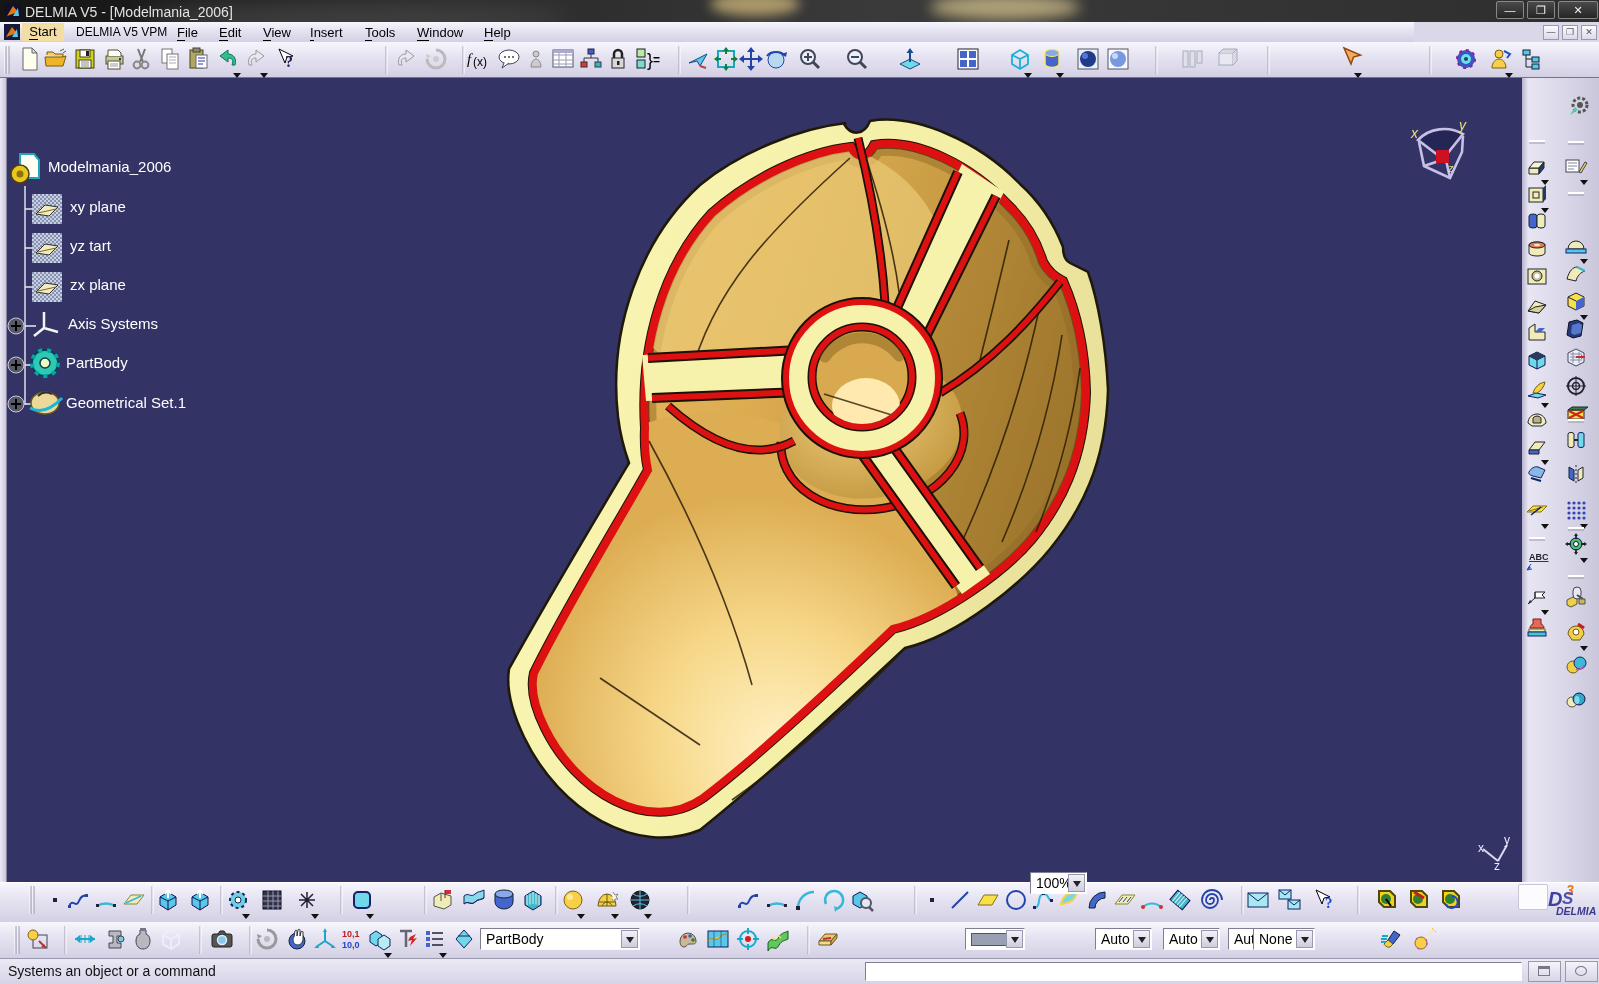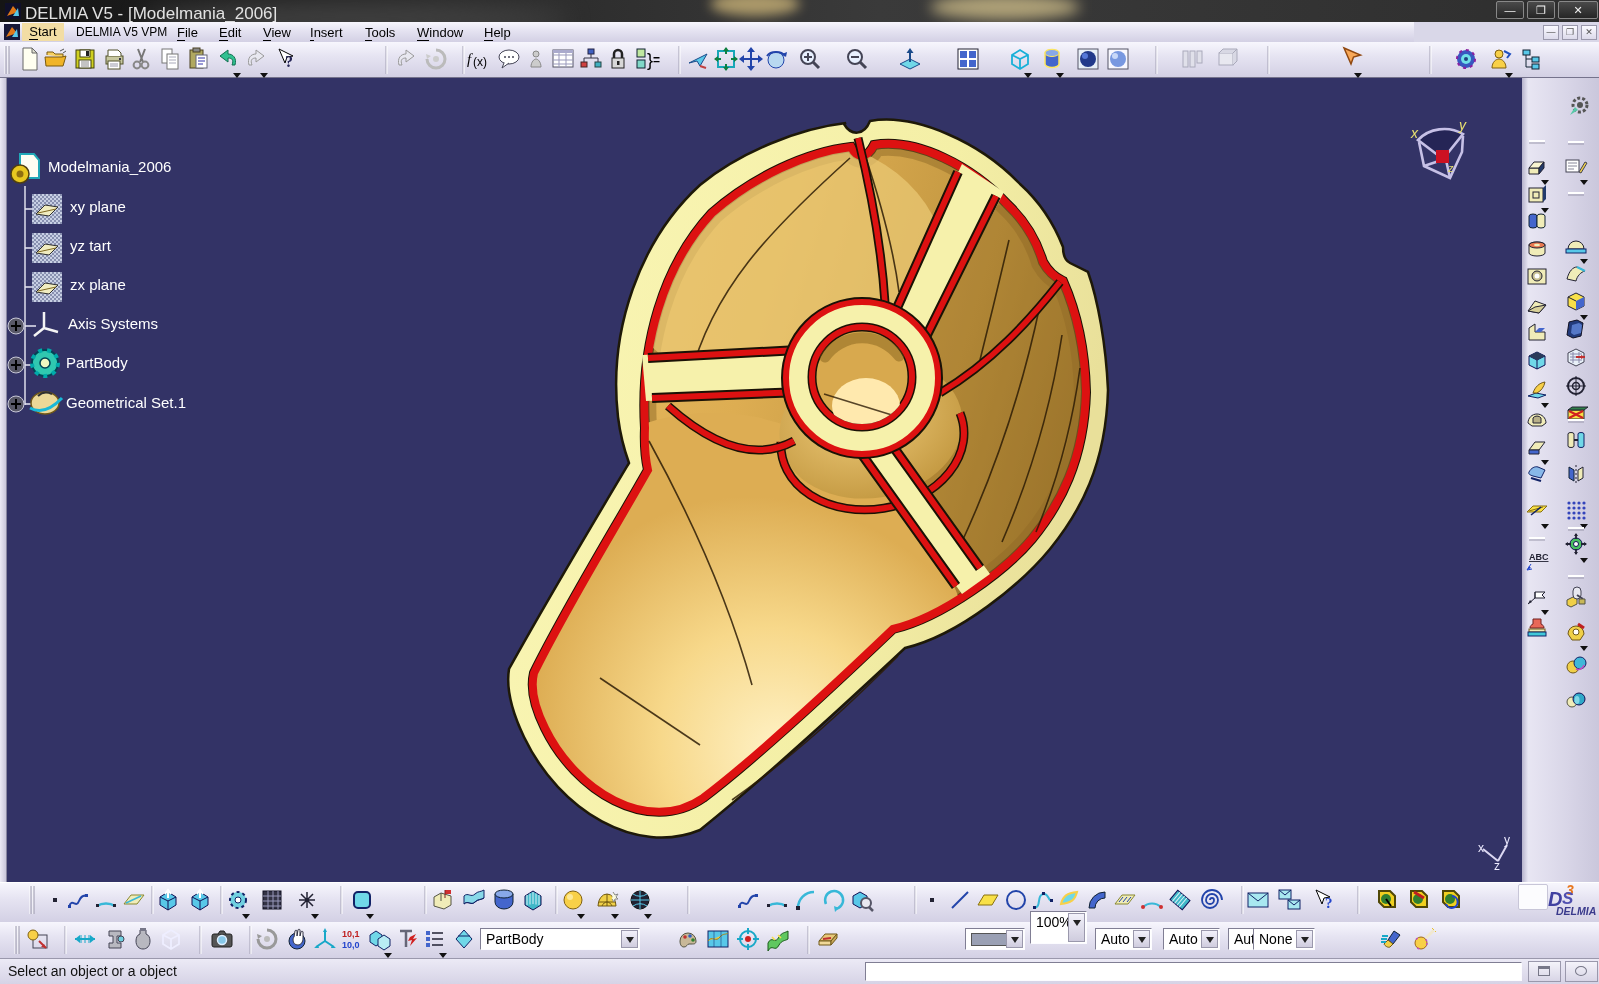--- a/index.html
+++ b/index.html
@@ -3,21 +3,21 @@
 <style>
 *{margin:0;padding:0;box-sizing:border-box}
 html,body{width:1599px;height:984px;overflow:hidden;font-family:"Liberation Sans",sans-serif}
 .a{position:absolute}
 #page{position:relative;width:1599px;height:984px;background:#d9d7e8}
 .chrome{background:linear-gradient(#f7f6fd 0%,#e6e4f2 40%,#d3d0e4 100%)}
 #titlebar{left:0;top:0;width:1599px;height:22px;background:linear-gradient(90deg,#151515 0%,#1e1e1e 15%,#2f2f2f 38%,#3a3a3a 55%,#353535 75%,#2e2e2e 100%);overflow:hidden}
 #titlebar .blob1{left:710px;top:-8px;width:90px;height:24px;background:#c9b277;border-radius:50%;filter:blur(6px);opacity:.8}
 #titlebar .blob2{left:930px;top:-6px;width:150px;height:26px;background:#d6c48d;border-radius:50%;filter:blur(7px);opacity:.75}
 #titlebar .blob3{left:140px;top:2px;width:430px;height:34px;background:#454545;border-radius:50%;filter:blur(12px);opacity:.85}
-#ttext{left:25px;top:4px;color:#e2e2e2;font-size:17px}
+#ttext{left:25px;top:4px;color:#e2e2e2;font-size:14px}
 .wbtn{top:1px;height:18px;width:31px;background:linear-gradient(#4a4a4a,#262626);border:1px solid #888;border-radius:2px;color:#f0f0f0;text-align:center;font-size:11px;line-height:16px;font-family:"Liberation Sans",sans-serif}
 #menubar{left:0;top:22px;width:1414px;height:20px;font-size:13px;color:#000}
 .mi{top:2px;height:17px;line-height:17px}
 #mstart{left:22px;top:1px;width:42px;height:18px;background:#f2dda4;text-align:center;line-height:18px}
 .mdib{top:25px;width:16px;height:15px;background:linear-gradient(#fbfaff,#dcdaeb);border:1px solid #9a98ac;color:#555;font-size:9px;text-align:center;line-height:13px}
 #toolbar{left:0;top:42px;width:1599px;height:36px;border-bottom:1px solid #75738c}
 #viewport{left:0;top:78px;width:1599px;height:804px;background:#333366}
 #lstrip{left:0;top:78px;width:7px;height:804px;background:linear-gradient(90deg,#eceaf5,#c9c6da);border-right:1px solid #8886a0}
 #rstrip{left:1522px;top:78px;width:77px;height:804px;background:linear-gradient(90deg,#b6b3cc 0,#e8e6f3 8%,#d8d5e7 60%,#cac7dc 100%)}
 #row1{left:0;top:882px;width:1599px;height:40px;border-top:1px solid #fff}
@@ -973,21 +973,21 @@
     </svg>
 
 <div class="combo a" style="left:480px;top:928px;width:160px;height:22px">
       <span class="tx">PartBody</span>
       <span class="btn"></span>
     </div>
 <div class="combo a" style="left:965px;top:928px;width:60px;height:22px">
       <span class="tx" style="top:4px;width:38px;height:13px;background:#9aa0b4;border:1px solid #555"></span>
       <span class="btn"></span>
     </div>
-<div class="combo a" style="left:1030px;top:911px;width:57px;height:33px">
+<div class="combo a" style="left:1030px;top:872px;width:57px;height:22px">
       <span class="tx">100%</span>
       <span class="btn"></span>
     </div>
 <div class="combo a" style="left:1095px;top:928px;width:57px;height:22px">
       <span class="tx">Auto</span>
       <span class="btn"></span>
     </div>
 <div class="combo a" style="left:1163px;top:928px;width:57px;height:22px">
       <span class="tx">Auto</span>
       <span class="btn"></span>
@@ -1000,21 +1000,21 @@
       <span class="tx">Aut</span>
     </div>
 <div class="combo a" style="left:1253px;top:928px;width:62px;height:22px">
       <span class="tx">None</span>
       <span class="btn"></span>
     </div>
 
 <div class="a" style="left:1518px;top:884px;width:30px;height:26px;background:#fcfcfe;border:1px solid #c8c6d8;border-radius:2px"></div>
 
 <div id="statusbar" class="a"></div>
-<div id="stext" class="a" style="top:963px">Select an object or a object</div>
+<div id="stext" class="a" style="top:963px">Systems an object or a command</div>
 <div class="sunken a" style="left:865px;top:962px;width:657px;height:19px"></div>
 <div class="a" style="left:1528px;top:961px;width:33px;height:21px;background:linear-gradient(#f4f3fa,#d8d5e6);border:1px solid #9a98ac">
       <span style="position:absolute;left:9px;top:4px;width:12px;height:10px;border:1.5px solid #778;border-top:3px solid #778"></span>
     </div>
 <div class="a" style="left:1565px;top:961px;width:33px;height:21px;background:linear-gradient(#f4f3fa,#d8d5e6);border:1px solid #9a98ac">
       <span style="position:absolute;left:9px;top:4px;width:12px;height:10px;border:1.5px solid #778;border-radius:50%"></span>
     </div>
 
 </div>
 </body></html>

